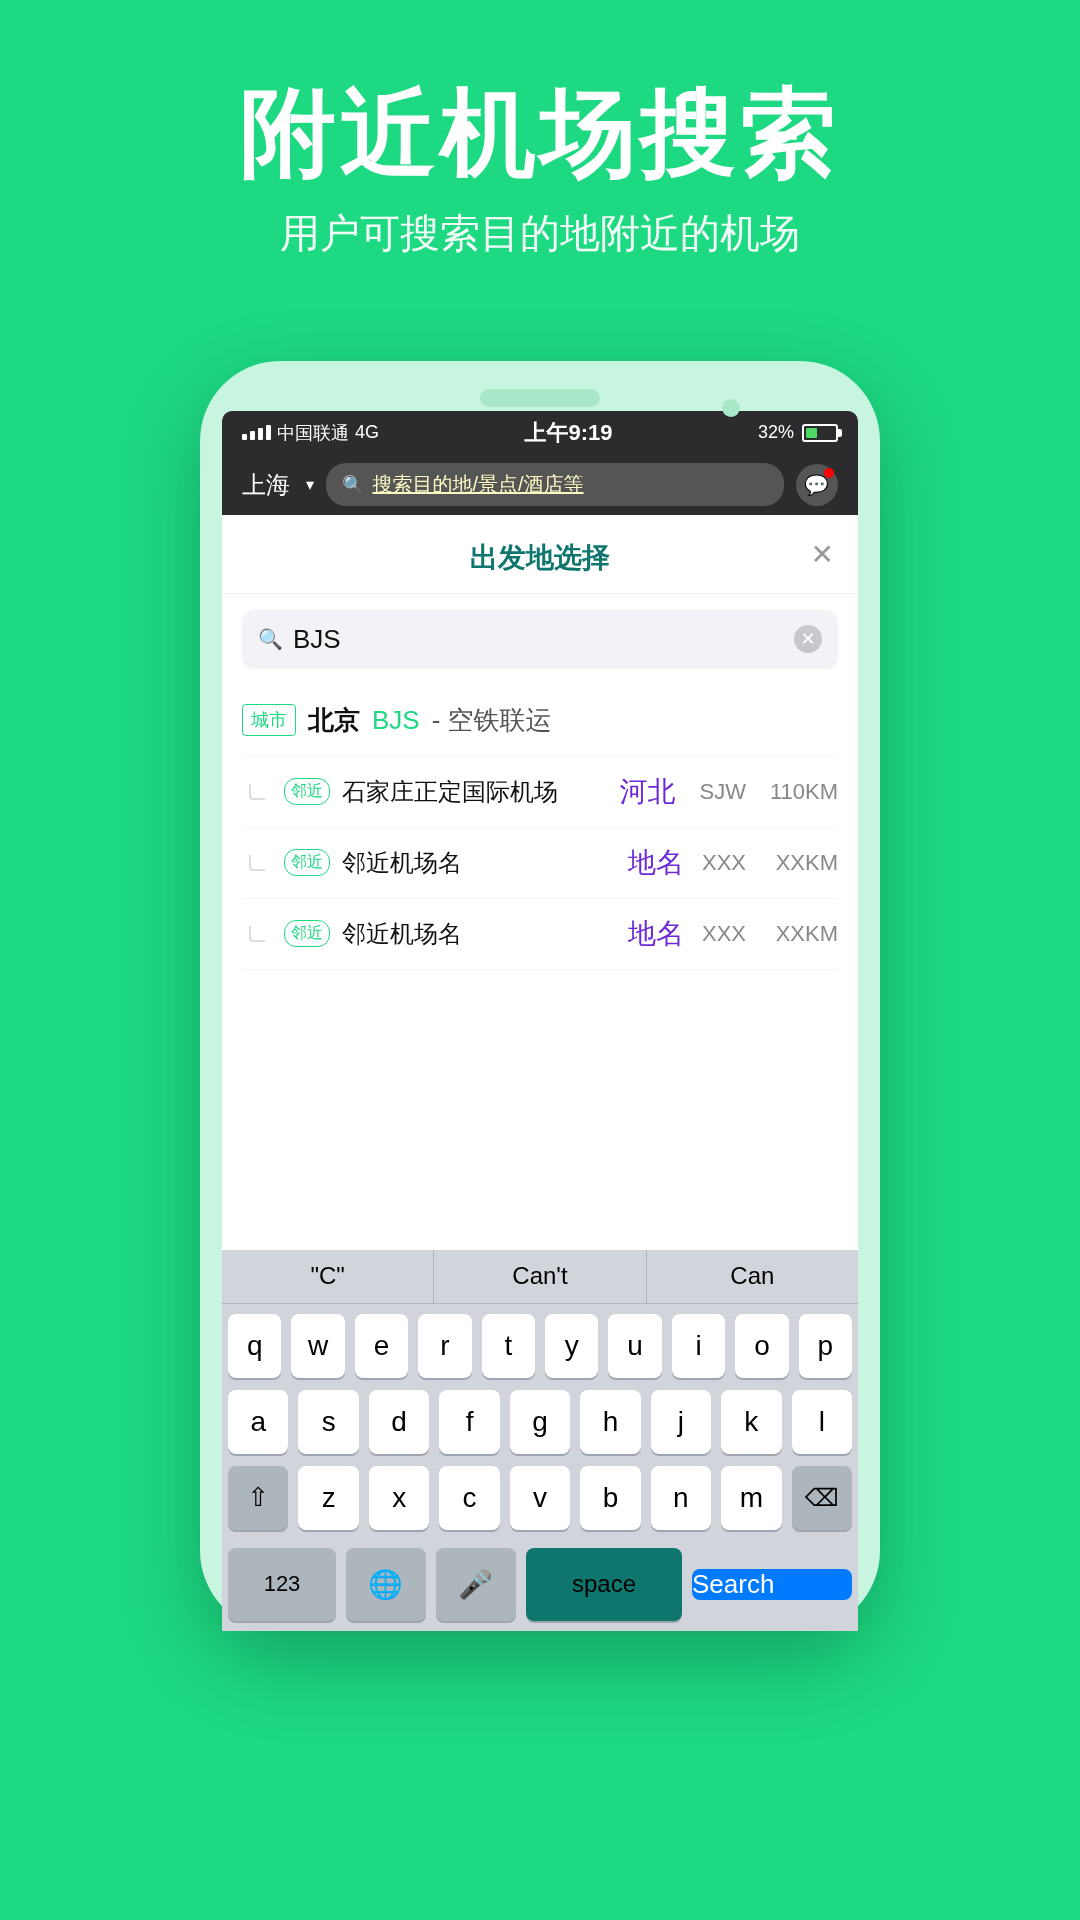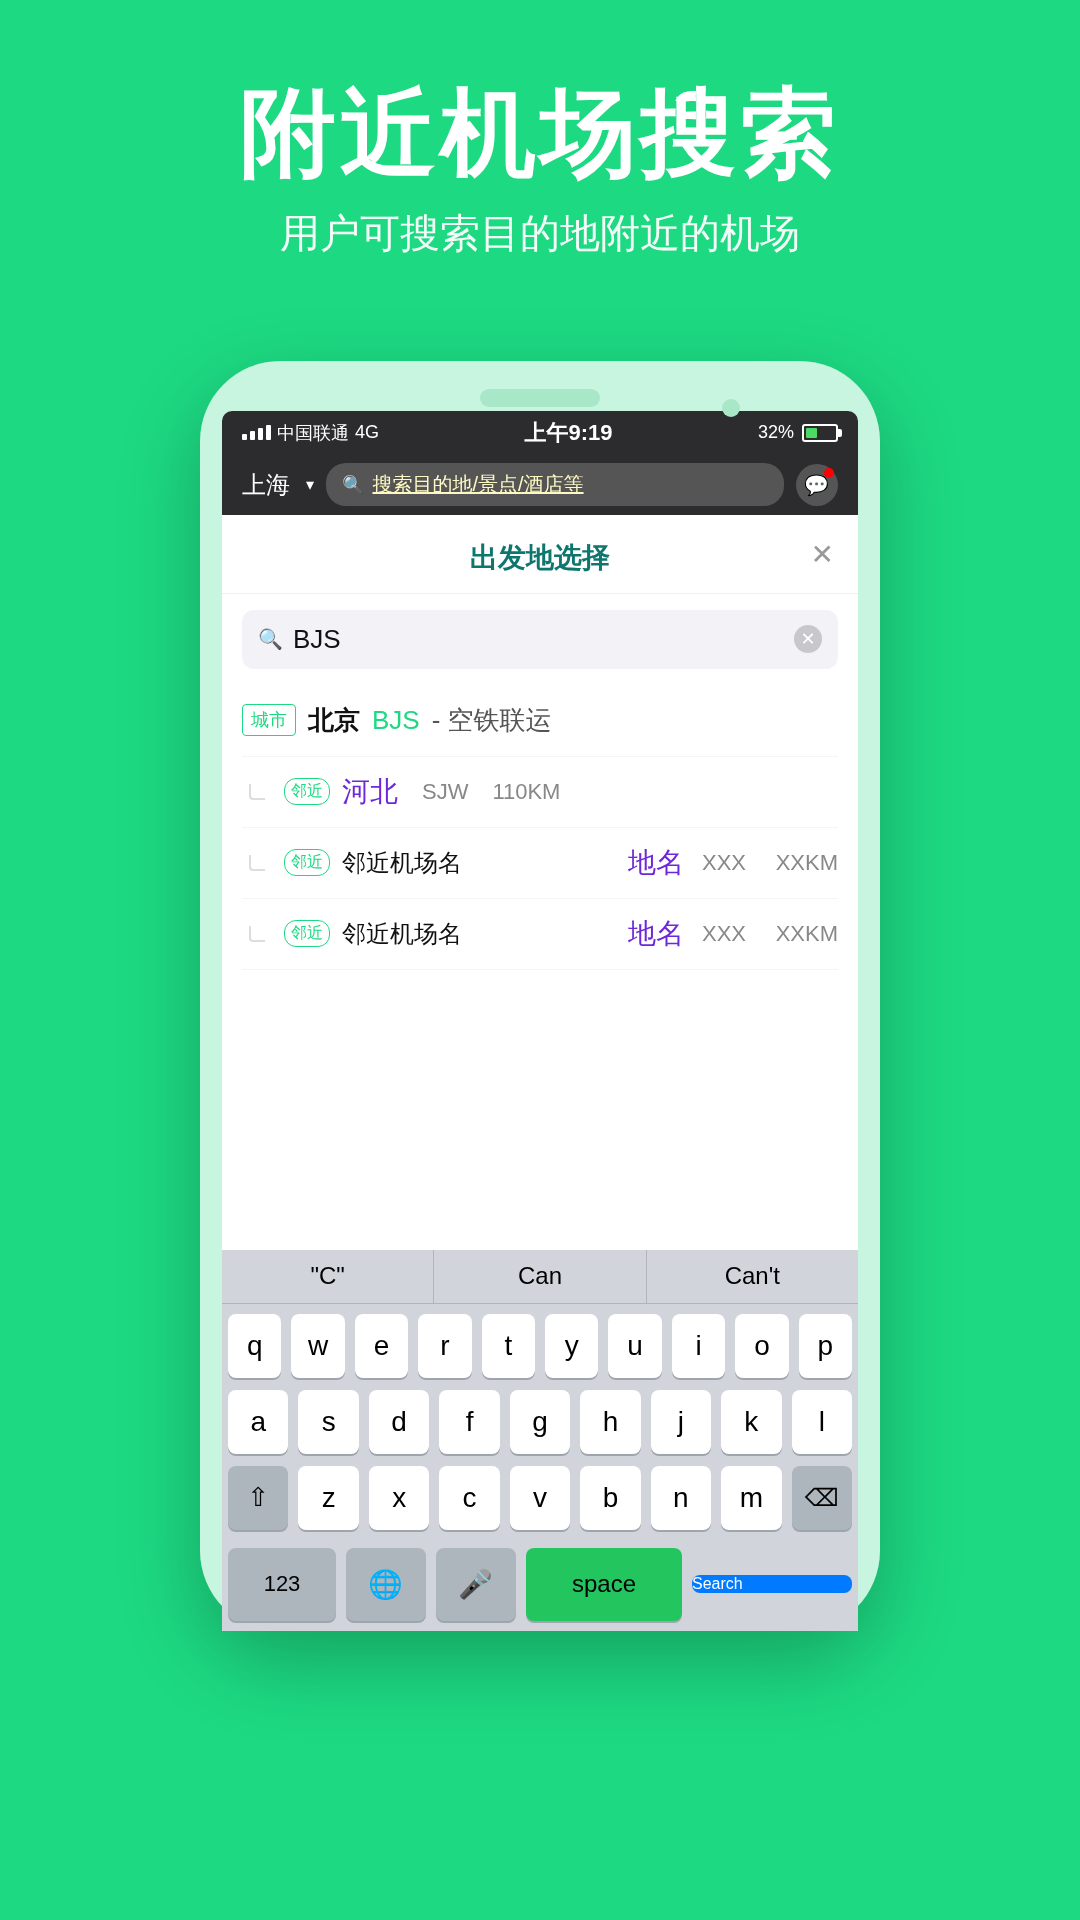--- a/index.html
+++ b/index.html
@@ -485,30 +485,30 @@
     }
 
     .key-mic {
       width: 80px;
       flex-shrink: 0;
       font-size: 28px;
     }
 
     .key-space {
       flex: 1;
-      background: #22c55e;
+      background: #0f766e;
       font-size: 24px;
     }
 
     .key-search {
       width: 160px;
       flex-shrink: 0;
       background: #007AFF;
       color: white;
-      font-size: 16px;
+      font-size: 26px;
       font-weight: 500;
       border-radius: 8px;
     }
 
     .empty-area {
       height: 280px;
       background: white;
     }
   </style>
 </head>
@@ -590,20 +590,21 @@
             <span class="city-suffix">- 空铁联运</span>
           </div>
 
           <div>
 
             <div class="nearby-row">
               <div class="nearby-indent">
                 <div class="nearby-indent-line"></div>
               </div>
               <span class="tag-nearby">邻近</span>
+              <span class="airport-name">石家庄正定国际机场</span>
               <span class="airport-province">河北</span>
               <span class="airport-code" style="margin-left:12px;">SJW</span>
               <span class="airport-dist">110KM</span>
             </div>
 
             <div class="nearby-row">
               <div class="nearby-indent">
                 <div class="nearby-indent-line"></div>
               </div>
               <span class="tag-nearby">邻近</span>
@@ -626,22 +627,22 @@
           </div>
         </div>
 
         <div class="empty-area"></div>
       </div>
 
       <div class="keyboard-area">
 
         <div class="keyboard-suggestions">
           <div class="suggestion-item">"C"</div>
+          <div class="suggestion-item">Can't</div>
           <div class="suggestion-item">Can</div>
-          <div class="suggestion-item">Can't</div>
         </div>
 
         <div class="keyboard-rows">
 
           <div class="key-row">
             <div class="key">q</div>
             <div class="key">w</div>
             <div class="key">e</div>
             <div class="key">r</div>
             <div class="key">t</div>

